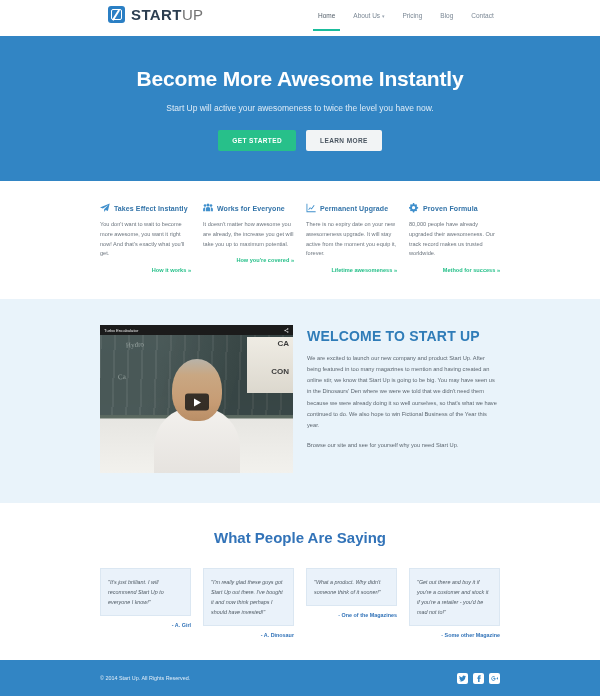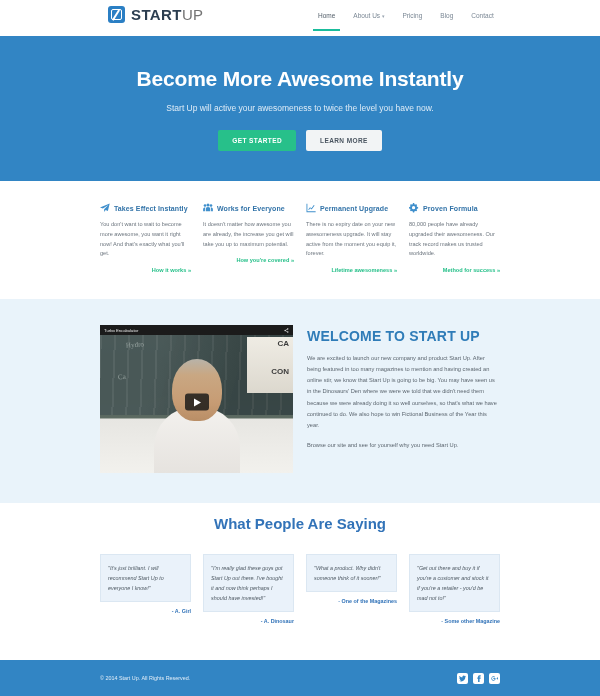--- a/index.html
+++ b/index.html
@@ -174,21 +174,21 @@
   .welcome-text { flex:1; padding-top:3px; }
   .welcome-text h2 {
     font-size:14px; color:#2f7cb8; font-weight:bold; letter-spacing:.2px;
     margin-bottom:9px;
   }
   .welcome-text p {
     font-size:5.7px; line-height:1.95; color:#5d6770; margin-bottom:9px;
   }
 
   
-  .testimonials { background:#ffffff; padding:12px 100px 30px; }
+  .testimonials { background:#ffffff; padding:26px 100px 30px; }
   .testimonials h2 {
     text-align:center; font-size:15px; color:#3273b8; font-weight:bold;
     margin-bottom:22px;
   }
   .quotes { display:flex; gap:12px; align-items:flex-start; }
   .quote { width:93px; }
   .quote .bubble {
     background:#eaf2fa; border:1px solid #dbe7f2; padding:8px 7px;
     font-size:5.4px; line-height:1.85; color:#4f5a64; font-style:italic;
   }

